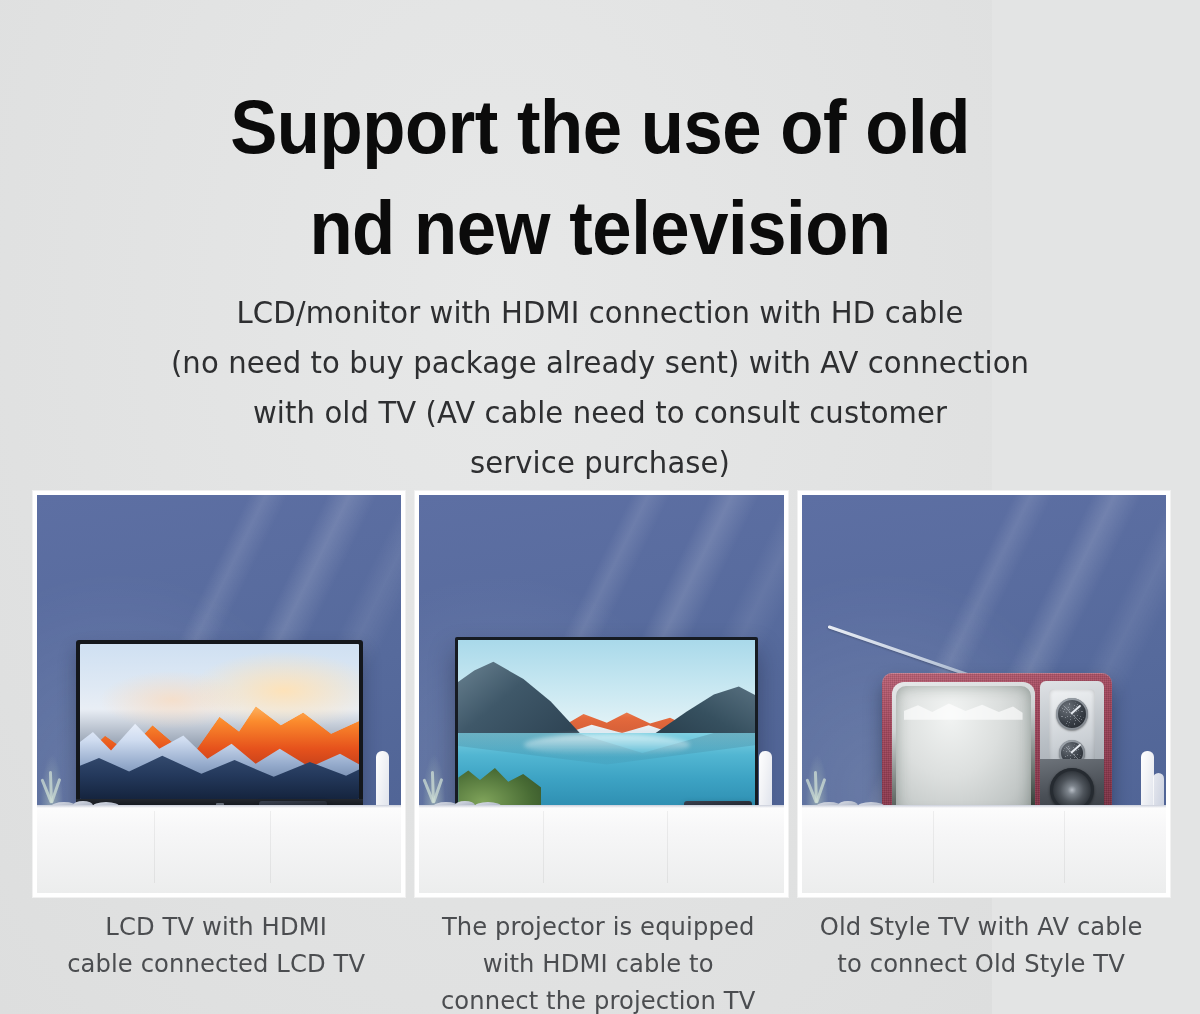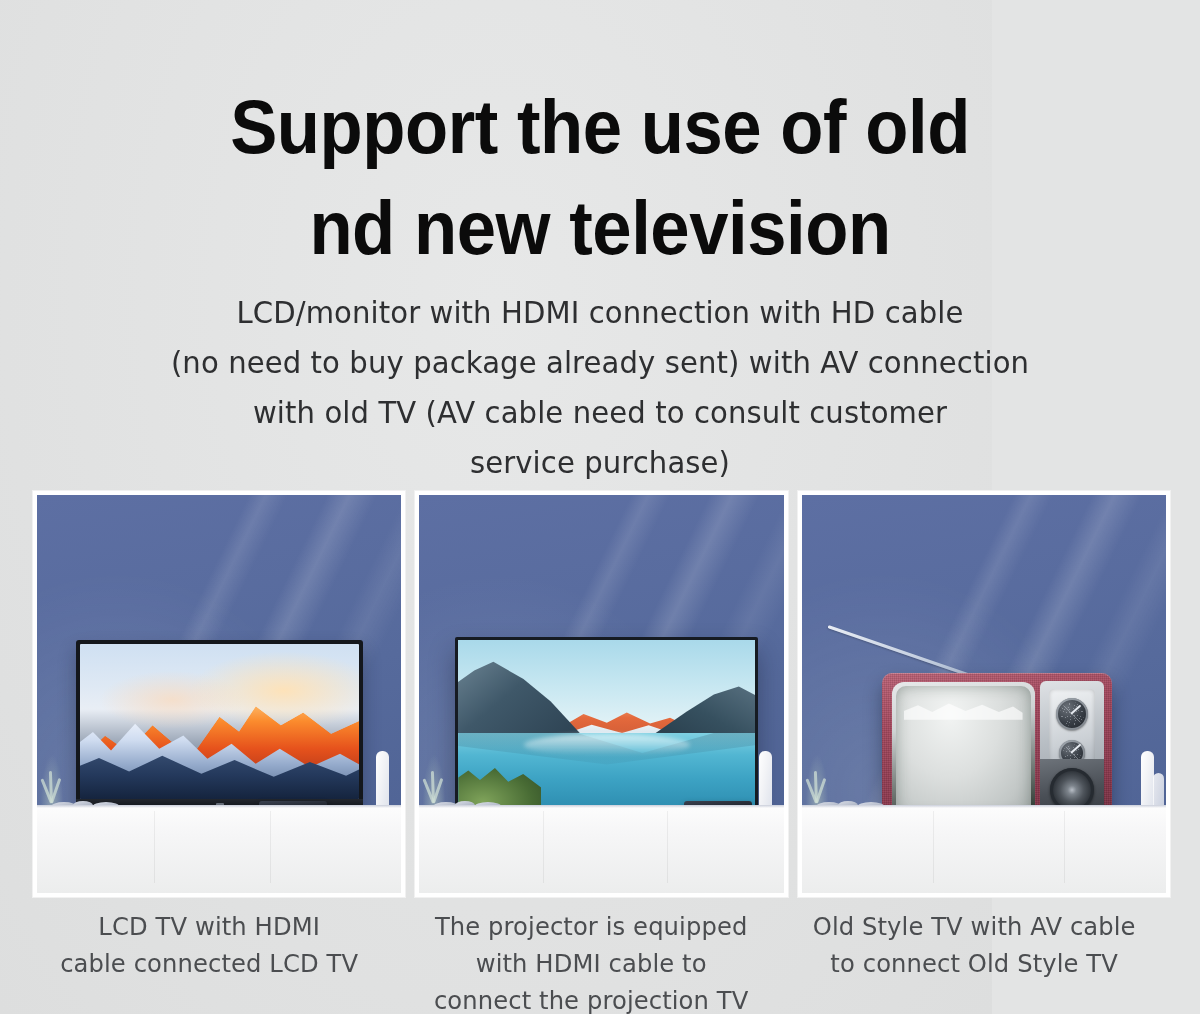--- a/index.html
+++ b/index.html
@@ -481,21 +481,21 @@
     height: 10px;
     border-radius: 3px;
     background: linear-gradient(180deg, #2b3038 0%, #15181d 100%);
     box-shadow: 0 4px 8px rgba(0,0,0,0.3);
   }
 
   
   .captions {
     position: absolute;
     top: 908px;
-    left: 23px;
+    left: 30px;
     width: 1137px;
     height: 106px;
     display: flex;
     gap: 10px;
   }
   .caption {
     width: 375px;
     text-align: center;
     color: #4b4d50;
     font-family: "DejaVu Sans", sans-serif;

